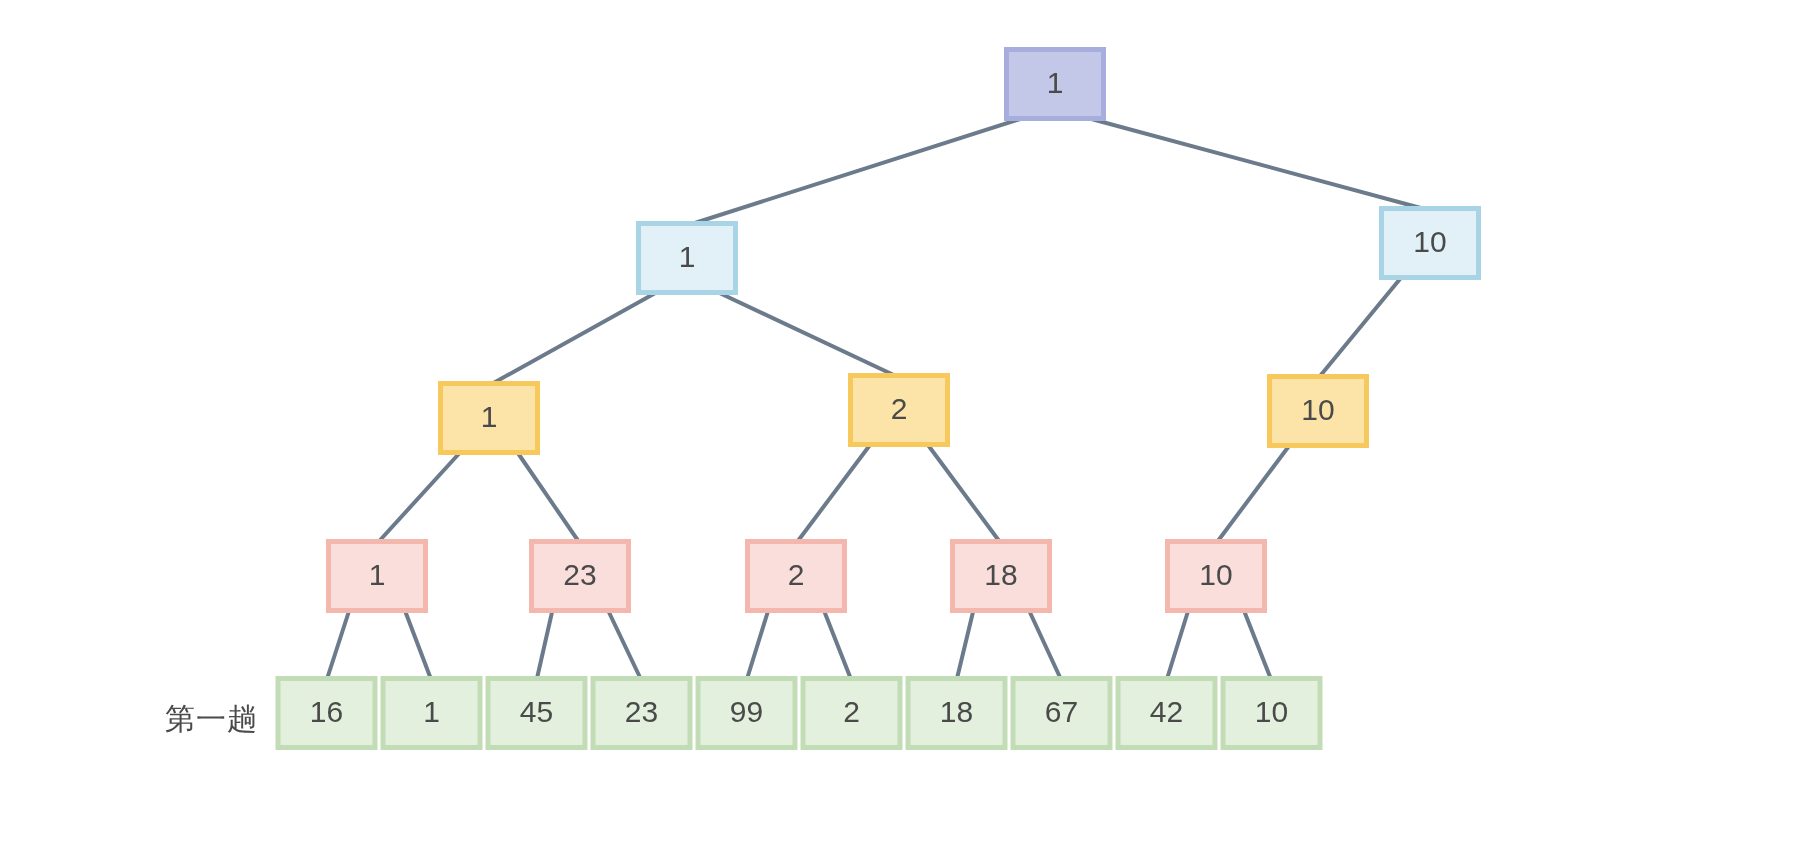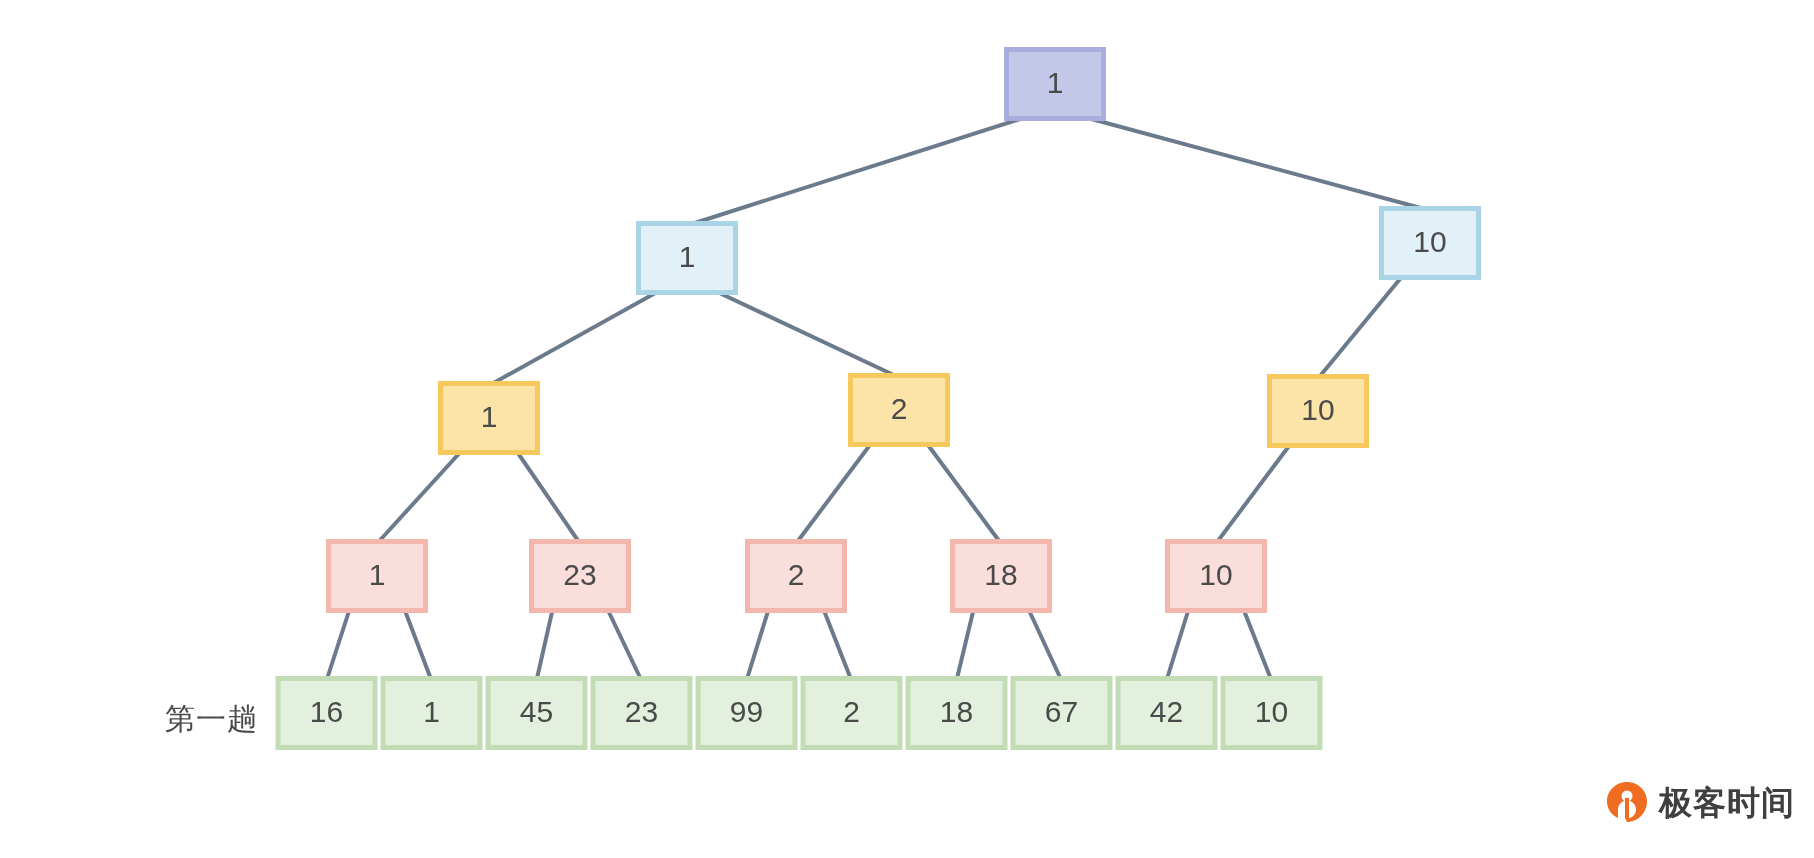--- a/index.html
+++ b/index.html
@@ -172,24 +172,14 @@
         </g>
         <g>
           <rect x="1223" y="678.5" width="97" height="69" fill="#e3f0dd" stroke="#c2ddb6" stroke-width="5"></rect>
           <text class="node-text" x="1271.5" y="714">10</text>
         </g>
       </g>
   </svg>
 
   <div class="pass-label" id="pass-label" style="left: 165px; top: 699px;">第一趟</div>
 
-  <div id="watermark" style="left: 1605px; top: 780px;">
-    <span class="mark-icon">
-      <svg viewBox="0 0 44 44" width="44" height="44">
-        <path d="M22 2 C11 2 2 10.5 2 21.5 C2 29 6.5 35 13 38 L13 29.5 C13 24.5 17 20.5 22 20.5 C27 20.5 31 24.5 31 29.5 C31 34.5 27 38.5 22 38.5 L22 42 C33 42 42 32.5 42 21.5 C42 10.5 33 2 22 2 Z" fill="#ef6c21"></path>
-        <circle cx="22" cy="16" r="5.5" fill="#ffffff"></circle>
-        <path d="M20 18 L24 18 L24 38 L22 42 L20 38 Z" fill="#ef6c21"></path>
-      </svg>
-    </span>
-    <span class="mark-text">极客时间</span>
-  </div>
 
 </div>
 
 </body></html>

